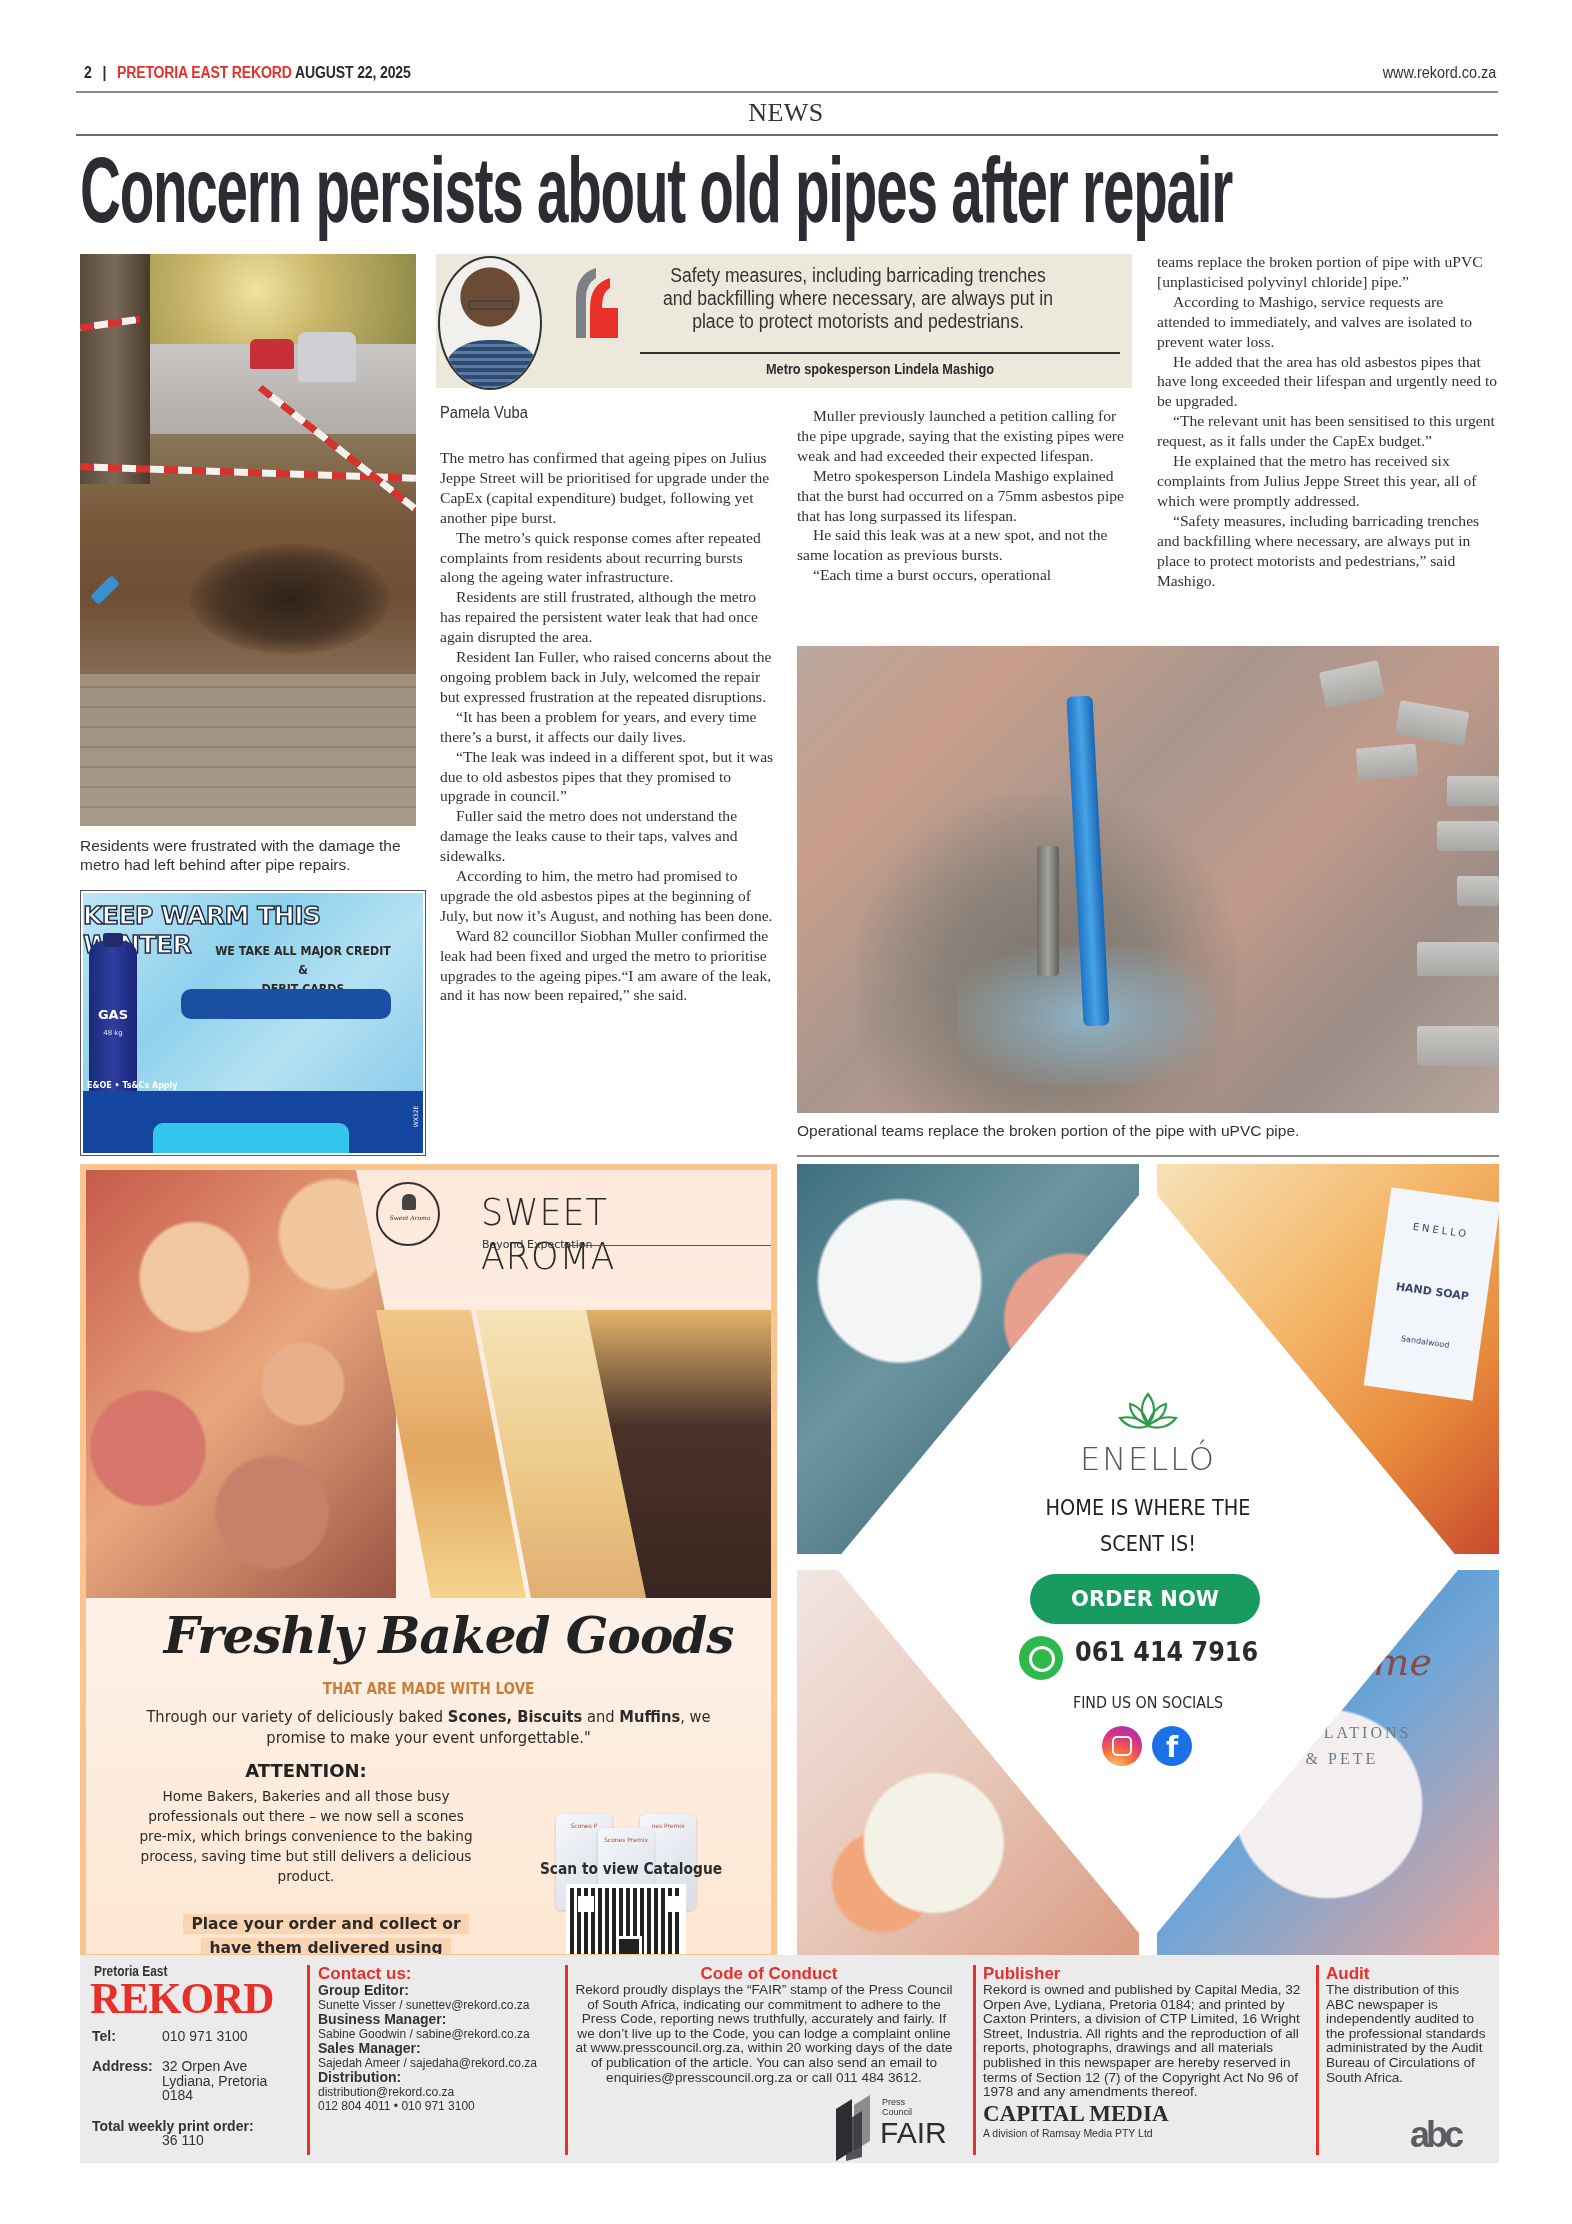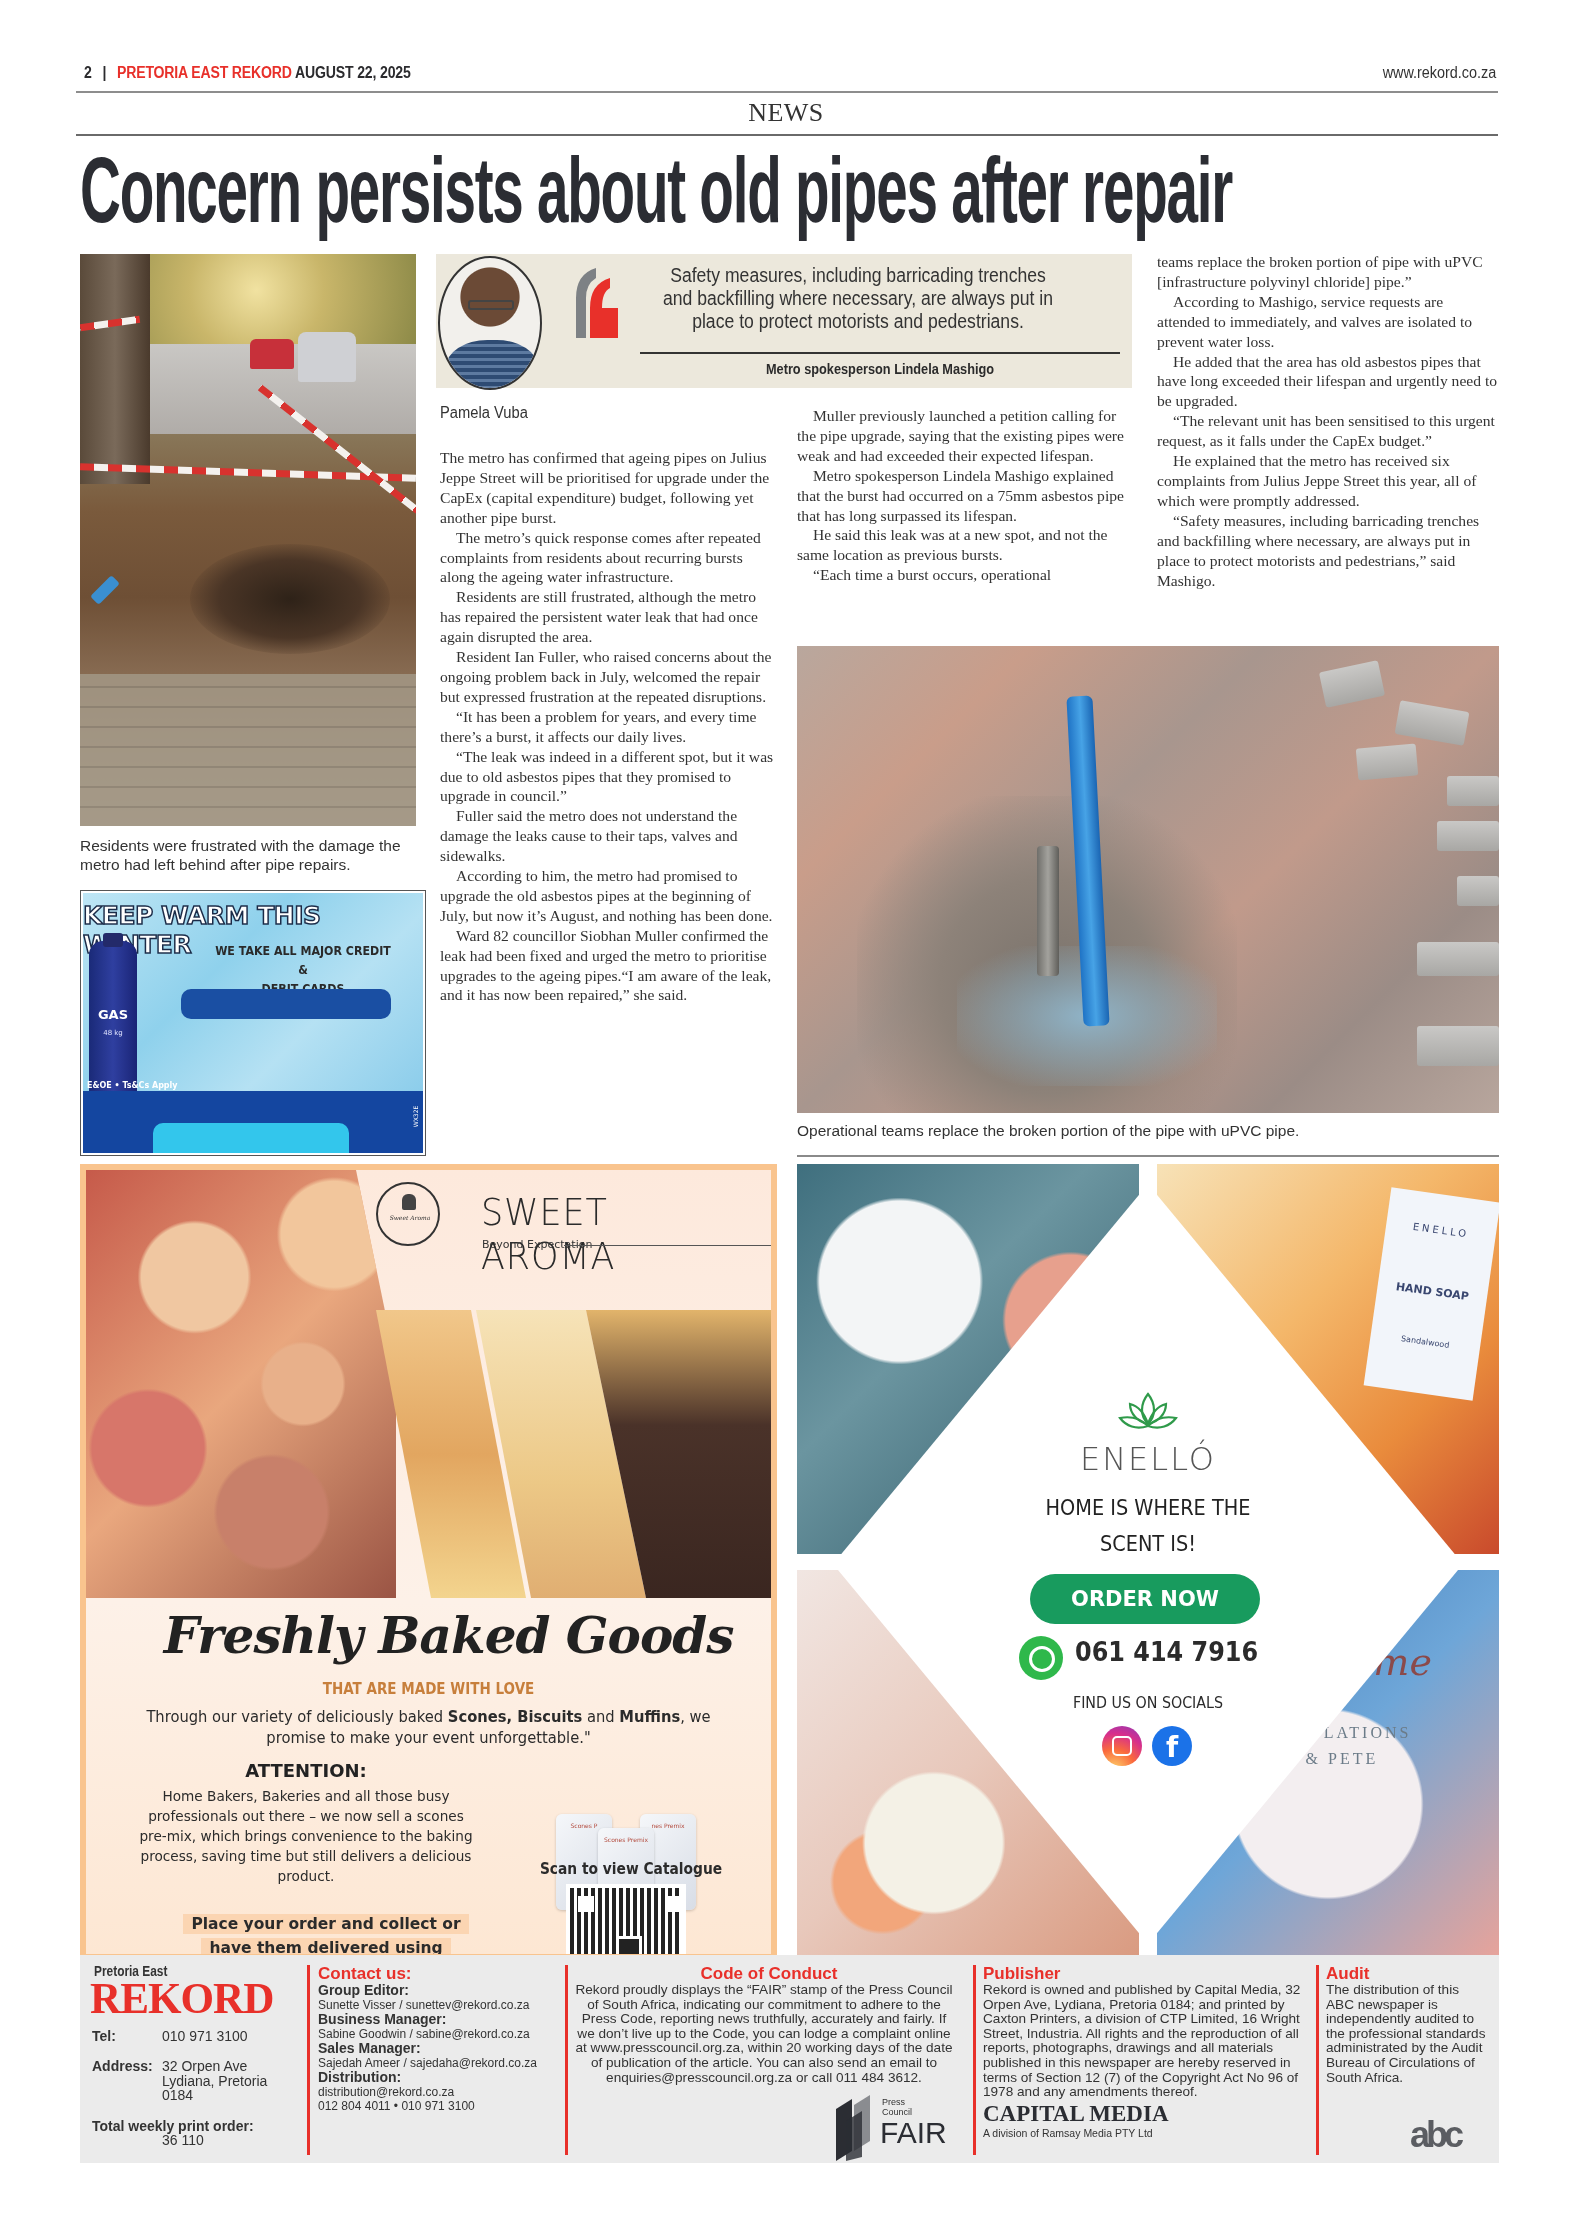--- a/index.html
+++ b/index.html
@@ -219,21 +219,21 @@
 </div>
 
 <div class="abs col" style="left:797px;top:406px;width:336px;">
   <p>Muller previously launched a petition calling for the pipe upgrade, saying that the existing pipes were weak and had exceeded their expected lifespan.</p>
   <p>Metro spokesperson Lindela Mashigo explained that the burst had occurred on a 75mm asbestos pipe that has long surpassed its lifespan.</p>
   <p>He said this leak was at a new spot, and not the same location as previous bursts.</p>
   <p>“Each time a burst occurs, operational</p>
 </div>
 
 <div class="abs col" style="left:1157px;top:252px;width:342px;">
-  <p class="first">teams replace the broken portion of pipe with uPVC [infrastructure polyvinyl chloride] pipe.”</p>
+  <p class="first">teams replace the broken portion of pipe with uPVC [unplasticised polyvinyl chloride] pipe.”</p>
   <p>According to Mashigo, service requests are attended to immediately, and valves are isolated to prevent water loss.</p>
   <p>He added that the area has old asbestos pipes that have long exceeded their lifespan and urgently need to be upgraded.</p>
   <p>“The relevant unit has been sensitised to this urgent request, as it falls under the CapEx budget.”</p>
   <p>He explained that the metro has received six complaints from Julius Jeppe Street this year, all of which were promptly addressed.</p>
   <p>“Safety measures, including barricading trenches and backfilling where necessary, are always put in place to protect motorists and pedestrians,” said Mashigo.</p>
 </div>
 
 <div class="abs photo2">
   <div class="mud"></div>
   <div class="water"></div>

